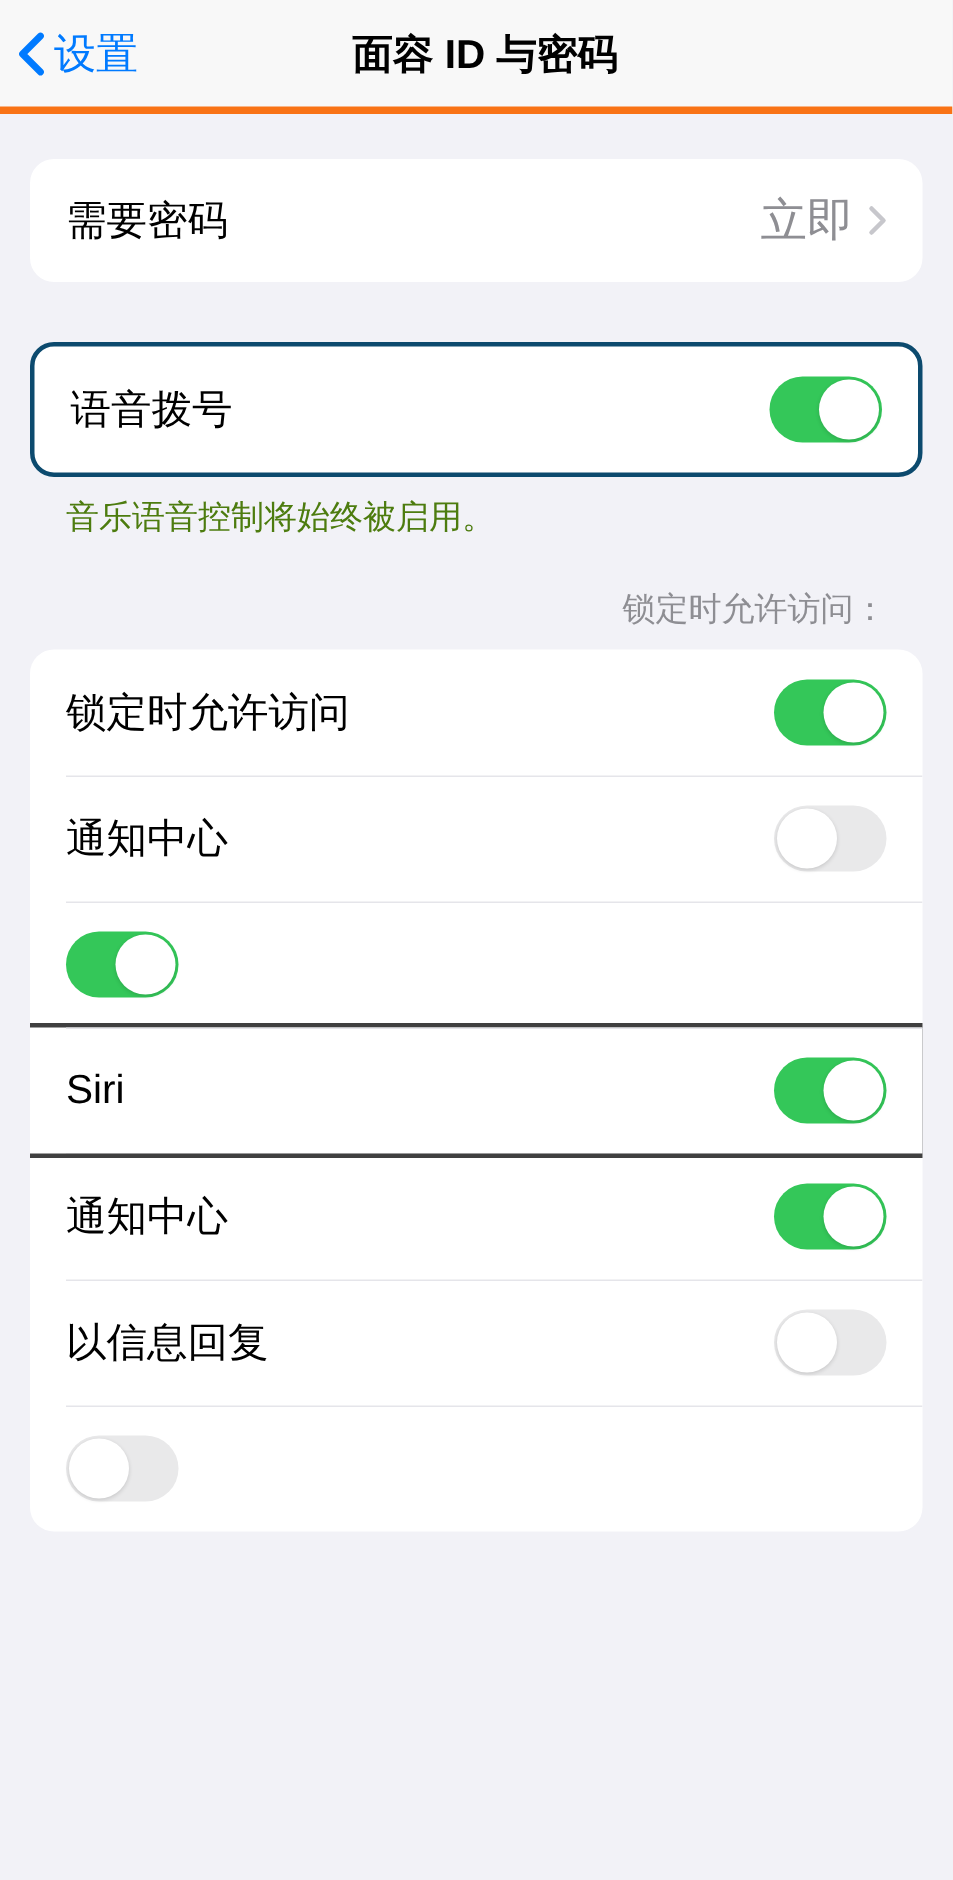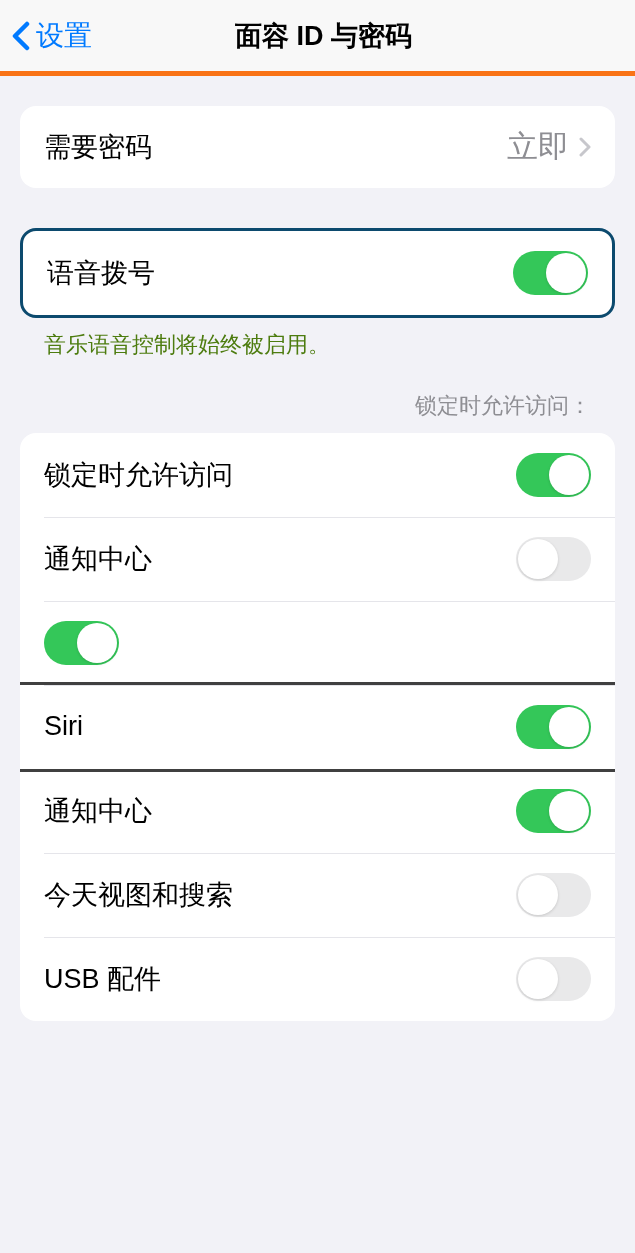--- a/index.html
+++ b/index.html
@@ -199,22 +199,21 @@
       </div>
       <div class="row row-highlight">
         <span class="row-label">Siri</span>
         <div class="toggle toggle-on"></div>
       </div>
       <div class="row">
         <span class="row-label">通知中心</span>
         <div class="toggle toggle-on"></div>
       </div>
       <div class="row">
-        <span class="row-label">今天视图和搜索</span>
+        <span class="row-label">以信息回复</span>
         <div class="toggle toggle-off"></div>
       </div>
       <div class="row">
-        <span class="row-label">USB 配件</span>
         <div class="toggle toggle-off"></div>
       </div>
     </div>
 
 </div>
 
 </body></html>

